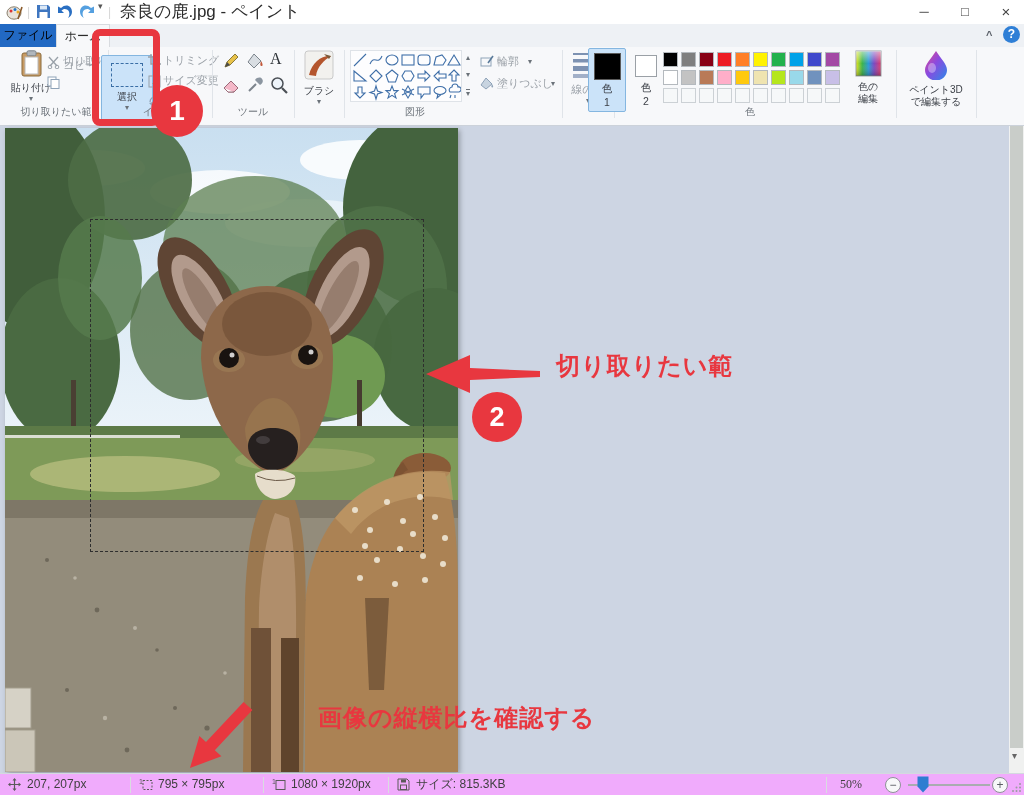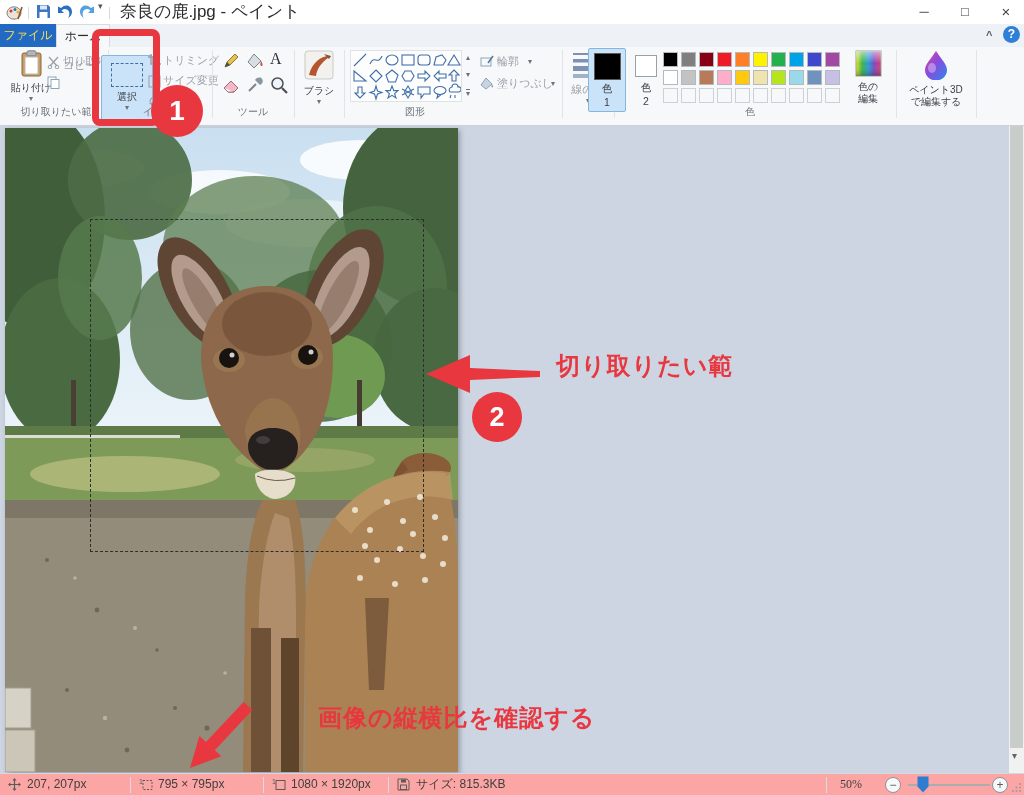--- a/index.html
+++ b/index.html
@@ -6,21 +6,21 @@
   #page{position:relative;width:1024px;height:795px;background:#fff;overflow:hidden;}
   .abs{position:absolute;}
   
   .titlebar{left:0;top:0;width:1024px;height:24px;background:#fff;}
   .title-text{font-size:17px;color:#2b2b2b;line-height:24px;}
   .winbtn{width:40px;height:24px;text-align:center;line-height:24px;font-size:13px;color:#444;}
   .qat-sep{color:#d7d7d7;font-size:12px;line-height:24px;}
   
   .tabsrow{left:0;top:24px;width:1024px;height:23px;background:#eef1f5;}
   .tab{height:23px;line-height:23px;font-size:12px;text-align:center;}
-  .tab-file{background:#2269c3;color:#fde047;width:56px;}
+  .tab-file{background:#2269c3;color:#000000;width:56px;}
   .tab-home{background:#f7f8fa;color:#2b2b2b;width:54px;border:1px solid #d8dbdf;border-bottom:none;box-sizing:border-box;}
   
   .ribbon{left:0;top:47px;width:1024px;height:79px;background:#f7f8fa;border-bottom:1px solid #ccd2da;box-sizing:border-box;}
   .grplbl{font-size:10px;color:#6b7279;text-align:center;white-space:nowrap;}
   .lbl{font-size:10px;color:#3b3f46;white-space:nowrap;}
   .lbl-dis{font-size:11px;color:#9ba1a8;white-space:nowrap;}
   .divider{width:1px;background:#e0e4e9;top:50px;height:68px;}
   .chev{font-size:8px;color:#6b7279;line-height:8px;}
   .bigbtn{text-align:center;}
   .selbtn{background:#cbe3f9;border:1px solid #84b6e0;box-sizing:border-box;border-radius:2px;}
@@ -32,21 +32,21 @@
   .canvas{left:5px;top:128px;width:453px;height:644px;box-shadow:2px 2px 5px rgba(0,0,0,.28);}
   .selrect{left:90px;top:219px;width:334px;height:333px;border:1px dashed #2e2e2e;box-sizing:border-box;}
   
   .vscroll{left:1009px;top:126px;width:15px;height:647px;background:#f0f1f0;}
   .vthumb{left:1px;top:0;width:13px;height:622px;background:#c9cdc9;}
   
   .ann-rect{left:92px;top:29px;width:68px;height:97px;border:7px solid var(--red);border-radius:8px;box-sizing:border-box;}
   .badge{border-radius:50%;background:var(--red);color:#fff;font-weight:bold;text-align:center;}
   .ann-text{color:var(--red);font-weight:bold;font-size:24px;letter-spacing:1px;white-space:nowrap;}
   
-  .statusbar{left:0;top:773px;width:1024px;height:22px;background:#fca5a5;border-top:1px solid #d4d9df;box-sizing:border-box;}
+  .statusbar{left:0;top:773px;width:1024px;height:22px;background:#f0abfc;border-top:1px solid #d4d9df;box-sizing:border-box;}
   .status-text{font-size:12px;color:#3f3f3f;line-height:21px;}
   .sdiv{width:1px;height:16px;background:#d9dce0;top:3px;}
   .zoombtn{width:16px;height:16px;border:1px solid #8e9297;border-radius:50%;color:#5a5e63;font-size:12px;line-height:14px;text-align:center;background:#f7f8f9;box-sizing:border-box;}
 </style>
 </head>
 <body>
 
 <div id="page" style="--red: #e8373f;">
 
   <div class="abs titlebar">

